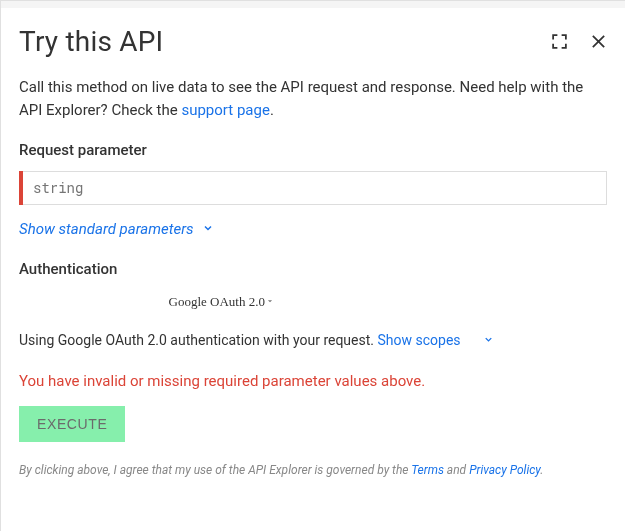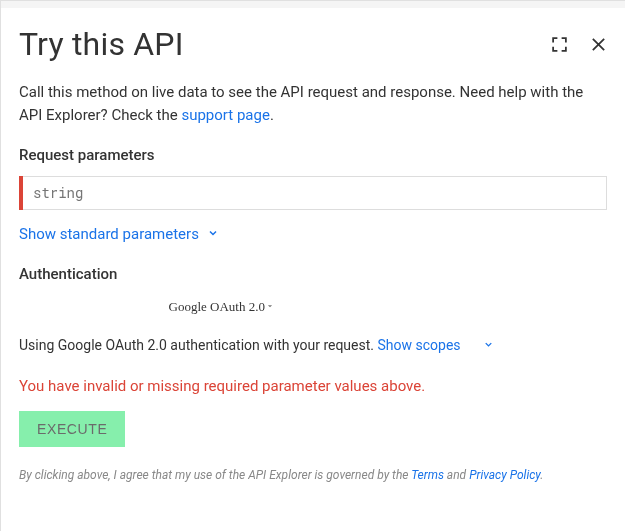--- a/index.html
+++ b/index.html
@@ -26,21 +26,21 @@
       background: #f5f5f5;
     }
     .header-row {
       display: flex;
       align-items: center;
       justify-content: space-between;
       margin-top: 6px;
       margin-bottom: 18px;
     }
     .title {
-      font-size: 32px;
+      font-size: 28px;
       font-weight: 400;
       color: #333;
       letter-spacing: 0.2px;
     }
     .header-icons {
       display: flex;
       gap: 22px;
       align-items: center;
     }
     .icon-btn {
@@ -92,20 +92,21 @@
       height: 34px;
     }
     .expand-link {
       color: #1a73e8;
       font-size: 15px;
       cursor: pointer;
       display: inline-flex;
       align-items: center;
       gap: 8px;
       margin-bottom: 22px;
+      font-style: italic;
     }
     .expand-link-small {
       color: #1a73e8;
       font-size: 14px;
       cursor: pointer;
       display: inline-flex;
       align-items: center;
       gap: 22px;
     }
     .chevron {
@@ -183,21 +184,21 @@
           <path d="M4 4l16 16M20 4L4 20"></path>
         </svg>
       </span>
     </div>
   </div>
 
   <p class="description">
     <span>Call this method on live data to see the API request and response. Need help with the API Explorer? Check the </span><span class="link">support page</span><span>.</span>
   </p>
 
-  <div class="section-header">Request parameters</div>
+  <div class="section-header">Request parameter</div>
 
   <div class="param-input-wrap">
     <div class="param-error-bar"></div>
     <input class="param-input" placeholder="string" style="">
   </div>
 
   <div class="expand-link">
     <span>Show standard parameters</span>
     <span class="chevron">
       <svg width="12" height="12" viewBox="0 0 24 24" fill="none" stroke="#1a73e8" stroke-width="3">

